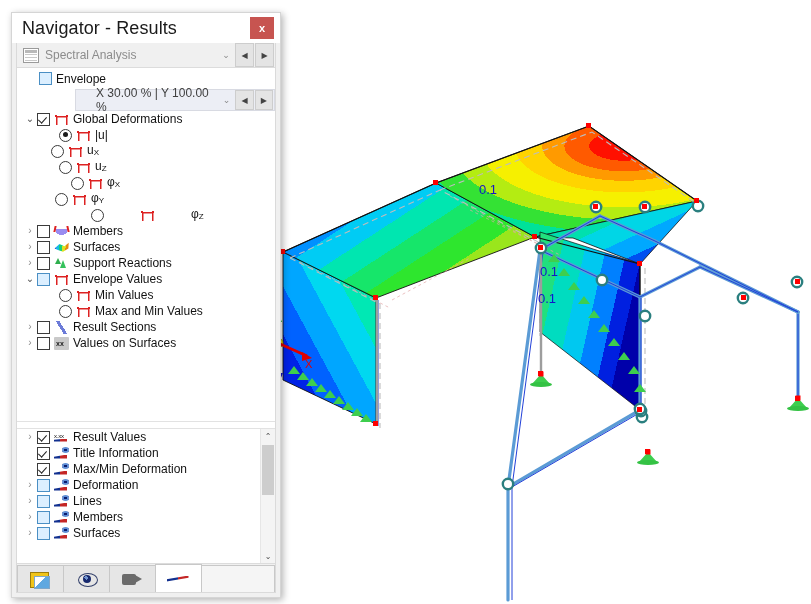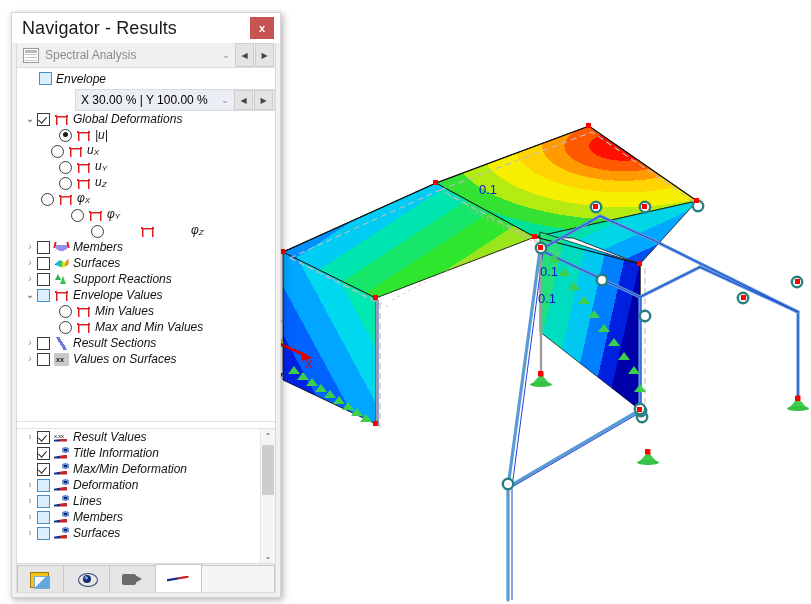--- a/index.html
+++ b/index.html
@@ -70,21 +70,21 @@
     content:"";position:absolute;left:2px;top:1px;width:4px;height:7px;
     border:solid #222;border-width:0 1.6px 1.6px 0;transform:rotate(42deg);
   }
   .cb.lite{border-color:#4a8fc4;background:#dcefff;}
   .rb{
     width:11px;height:11px;border:1px solid #3a3a3a;border-radius:50%;background:#fff;
     flex:0 0 auto;margin-right:4px;position:relative;cursor:pointer;
   }
   .rb.on:after{content:"";position:absolute;left:2.5px;top:2.5px;width:5px;height:5px;border-radius:50%;background:#1b1b1b;}
   .ico{width:15px;height:13px;flex:0 0 auto;margin-right:4px;position:relative;}
-  .lbl{color:#121212;font-style:italic;}
+  .lbl{color:#121212;}
   .sub{font-size:8px;vertical-align:-1px;}
 
   
   .ic-frame{background:
      linear-gradient(#d22 0 0) left 2px top 3px/1.5px 9px no-repeat,
      linear-gradient(#d22 0 0) right 2px top 3px/1.5px 9px no-repeat,
      linear-gradient(#d22 0 0) left 2px top 3px/11px 1.5px no-repeat;}
   .ic-frame:before,.ic-frame:after{content:"";position:absolute;width:2px;height:2px;background:#d22;top:2px;}
   .ic-frame:before{left:1px;} .ic-frame:after{right:1px;}
 
@@ -463,21 +463,21 @@
       <div class="spin">◀</div>
       <div class="spin">▶</div>
     </div>
 
     <div style="height:21px;display:flex;align-items:center;padding-left:22px;flex:0 0 auto;background:#fff;">
       <span class="cb lite"></span>
       <span class="lbl">Envelope</span>
     </div>
 
     <div class="comborow" style="background:#eceef5;margin-left:58px;border:1px solid #d8dae2;height:20px;flex:0 0 auto;">
-      <div class="combo" style="padding-left:5px;color:#000000;">
+      <div class="combo" style="padding-left:20px;color:#404040;">
         <span class="ctxt">X 30.00 % | Y 100.00 %</span>
       </div>
       <span class="chev">⌄</span>
       <div class="spin" style="height:18px;">◀</div>
       <div class="spin" style="height:18px;">▶</div>
     </div>
 
     <div class="tree" id="results-tree" style="flex:0 0 310px;">
         <div class="trow" style="padding-left: 6px;">
           <span class="exp open">⌄</span>
@@ -494,35 +494,29 @@
         <div class="trow" style="padding-left: 20px;">
           <span class="exp"></span>
           <span class="rb"></span>
           <span class="ico ic-frame"></span>
           <span class="lbl">u<span class="sub">X</span></span>
         </div>
         <div class="trow" style="padding-left: 28px;">
           <span class="exp"></span>
           <span class="rb"></span>
           <span class="ico ic-frame"></span>
-          <span class="lbl">u<span class="sub">Y</span></span>
-        </div>
-        <div class="trow" style="padding-left: 28px;">
+          <span class="lbl">u<span class="sub">Z</span></span>
+        </div>
+        <div class="trow" style="padding-left: 40px;">
           <span class="exp"></span>
           <span class="rb"></span>
           <span class="ico ic-frame"></span>
-          <span class="lbl">u<span class="sub">Z</span></span>
-        </div>
-        <div class="trow" style="padding-left: 10px;">
-          <span class="exp"></span>
-          <span class="rb"></span>
-          <span class="ico ic-frame"></span>
           <span class="lbl">φ<span class="sub">X</span></span>
         </div>
-        <div class="trow" style="padding-left: 40px;">
+        <div class="trow" style="padding-left: 24px;">
           <span class="exp"></span>
           <span class="rb"></span>
           <span class="ico ic-frame"></span>
           <span class="lbl">φ<span class="sub">Y</span></span>
         </div>
         <div class="trow" style="padding-left: 28px; gap: 32px;">
           <span class="exp"></span>
           <span class="rb"></span>
           <span class="ico ic-frame"></span>
           <span class="lbl">φ<span class="sub">Z</span></span>

